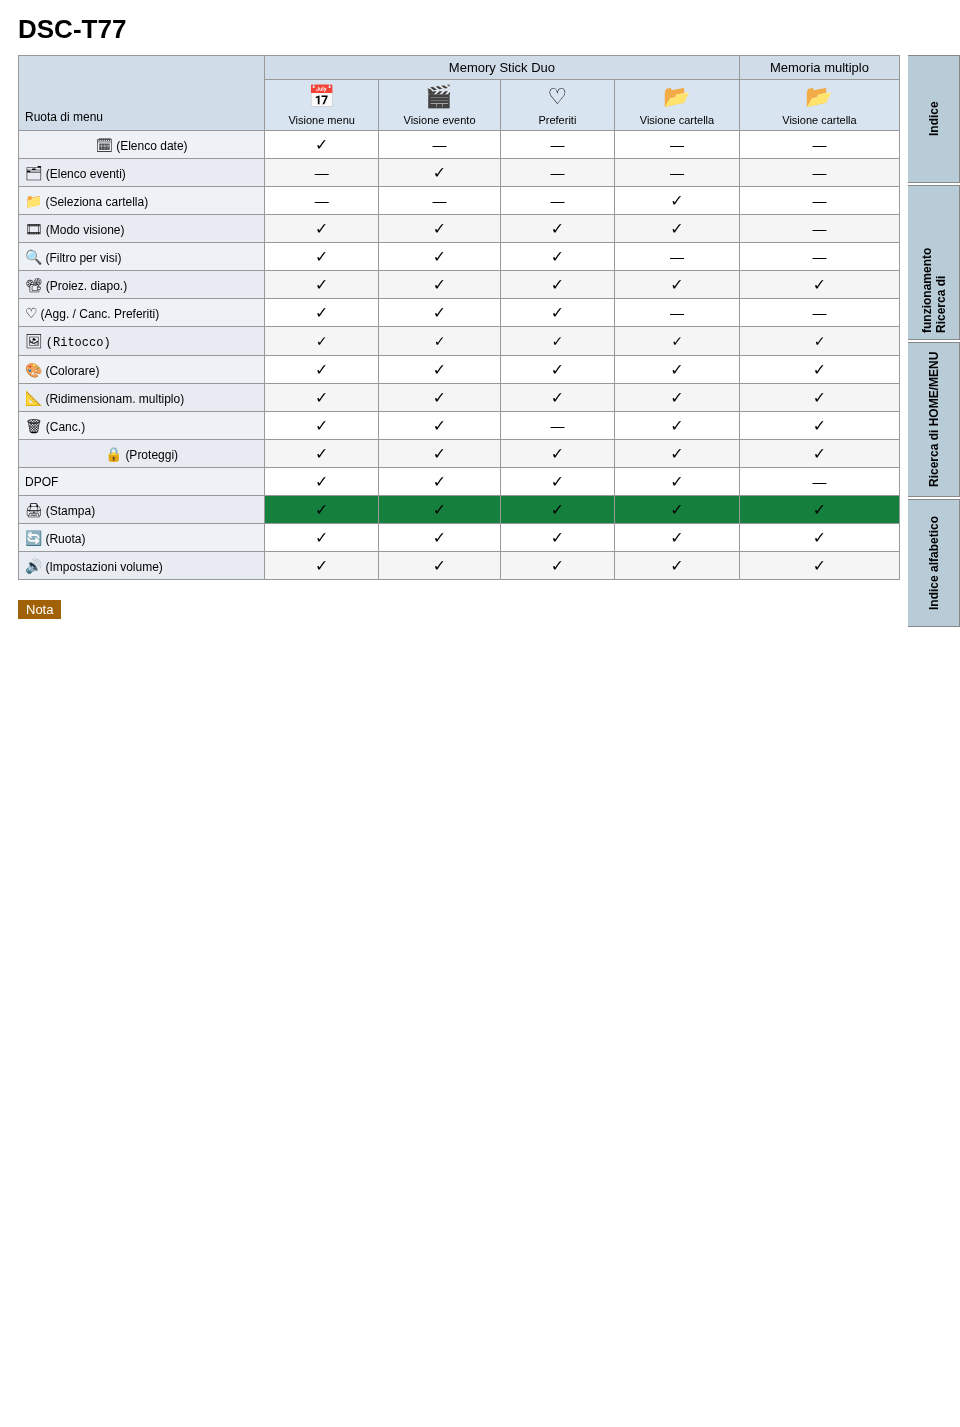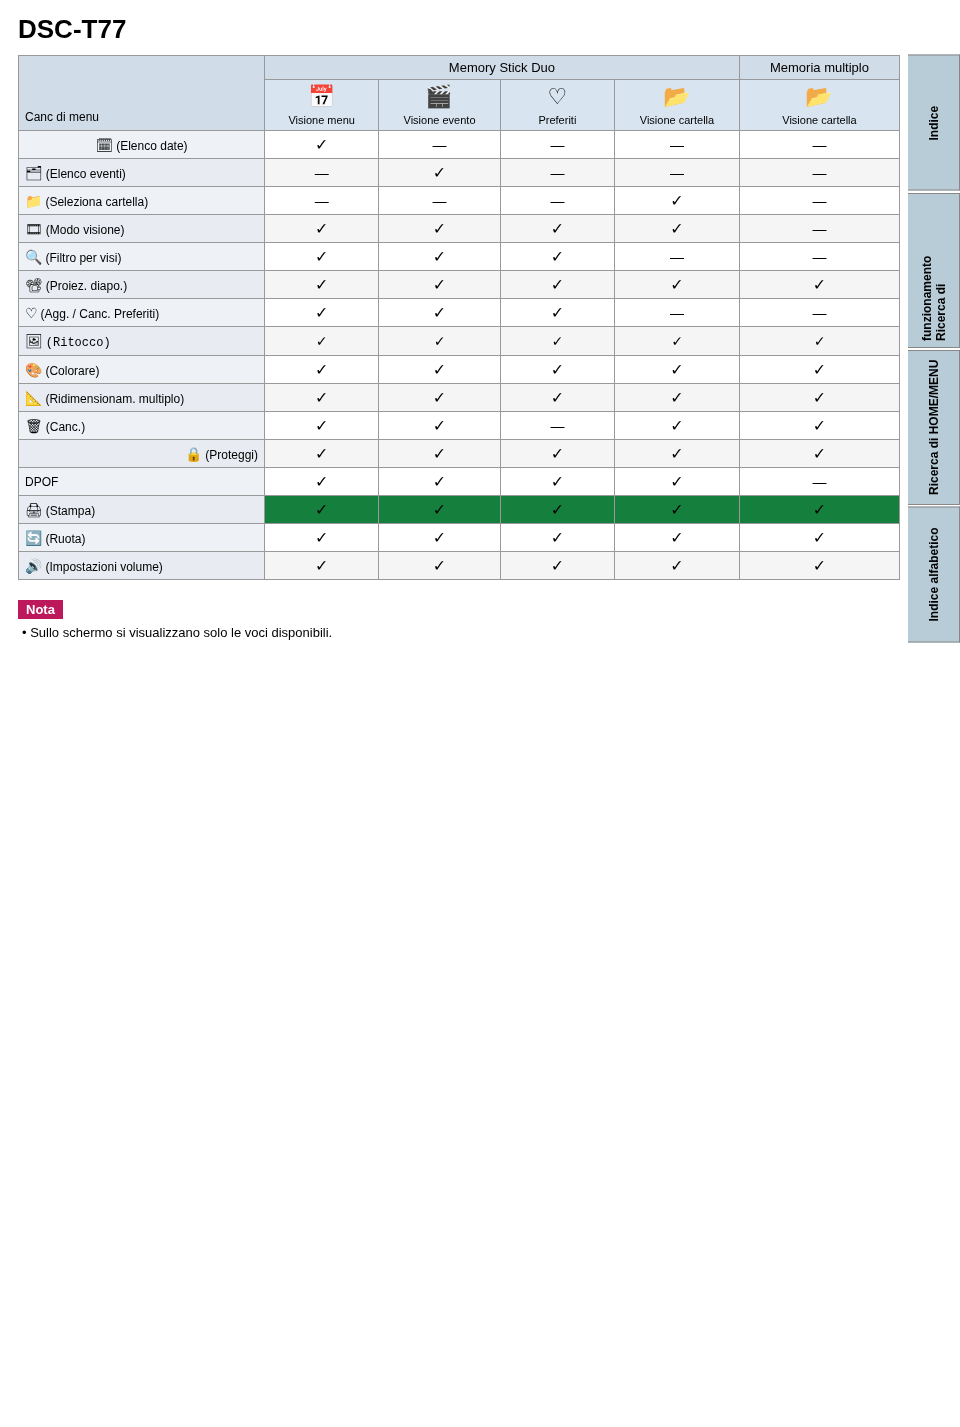--- a/index.html
+++ b/index.html
@@ -42,23 +42,23 @@
       font-size: 11px;
       background: #d0dce8;
     }
 
     .nota-box {
       margin-top: 16px;
       padding: 4px 0;
     }
 
     .nota-label {
-      background: #be185d;
+      background: #a16207;
       color: #fff;
-      font-weight: bold;
+      font-weight: normal;
       padding: 2px 8px;
       display: inline-block;
       margin-bottom: 6px;
       font-size: 13px;
     }
 
     .nota-text {
       font-size: 13px;
       padding-left: 4px;
     }
@@ -107,21 +107,21 @@
 <div class="page-title">DSC-T77</div>
 
 <div style="display:flex; padding: 0 0 0 18px;">
 
   <div style="flex:1; padding-right: 8px;">
     <div class="table-container">
       <table>
         <thead>
 
           <tr>
-            <td rowspan="2" class="col-header" style="background:#d0dce8; min-width:150px; font-size:12px; vertical-align:bottom; text-align:left; padding:6px;">Canc di menu</td>
+            <td rowspan="2" class="col-header" style="background:#d0dce8; min-width:150px; font-size:12px; vertical-align:bottom; text-align:left; padding:6px;">Ruota di menu</td>
             <td colspan="4" class="memory-header" style="font-size:13px; font-weight:normal;">Memory Stick Duo</td>
             <td class="memory-header" style="font-size:13px; font-weight:normal;">Memoria multiplo</td>
           </tr>
 
           <tr class="subheader">
 
             <td class="col-header" style="min-width:80px;">
               <div style="font-size:22px; margin-bottom:4px;">📅</div>
               <div>Visione menu</div>
             </td>
@@ -231,21 +231,21 @@
             </tr>
             <tr>
               <td class="menu-item-cell" style="text-align: left; background: rgb(238, 242, 247); padding: 5px 6px;"><span style="font-size:14px; margin-right:3px;">🗑</span>(Canc.)</td>
               <td style="color: rgb(0, 0, 0); font-size: 16px;">✓</td>
               <td style="color: rgb(0, 0, 0); font-size: 16px;">✓</td>
               <td style="font-size: 14px;">—</td>
               <td style="color: rgb(0, 0, 0); font-size: 16px;">✓</td>
               <td style="color: rgb(0, 0, 0); font-size: 16px;">✓</td>
             </tr>
             <tr style="background: rgb(245, 245, 245);">
-              <td class="menu-item-cell" style="text-align: right; background: rgb(232, 236, 242); padding: 5px 6px;"><span style="font-size:14px; margin-right:3px;">🔒</span>(Proteggi)</td>
+              <td class="menu-item-cell" style="text-align: center; background: rgb(232, 236, 242); padding: 5px 6px;"><span style="font-size:14px; margin-right:3px;">🔒</span>(Proteggi)</td>
               <td style="color: rgb(0, 0, 0); font-size: 16px;">✓</td>
               <td style="color: rgb(0, 0, 0); font-size: 16px;">✓</td>
               <td style="color: rgb(0, 0, 0); font-size: 16px;">✓</td>
               <td style="color: rgb(0, 0, 0); font-size: 16px;">✓</td>
               <td style="color: rgb(0, 0, 0); font-size: 16px;">✓</td>
             </tr>
             <tr>
               <td class="menu-item-cell" style="text-align: left; background: rgb(238, 242, 247); padding: 5px 6px;">DPOF</td>
               <td style="color: rgb(0, 0, 0); font-size: 16px;">✓</td>
               <td style="color: rgb(0, 0, 0); font-size: 16px;">✓</td>
@@ -276,21 +276,20 @@
               <td style="color: rgb(0, 0, 0); font-size: 16px;">✓</td>
               <td style="color: rgb(0, 0, 0); font-size: 16px;">✓</td>
               <td style="color: rgb(0, 0, 0); font-size: 16px;">✓</td>
             </tr>
           </tbody>
       </table>
     </div>
 
     <div class="nota-box">
       <div class="nota-label">Nota</div>
-      <div class="nota-text">• Sullo schermo si visualizzano solo le voci disponibili.</div>
     </div>
 
   </div>
 
   <div style="width:52px; display:flex; flex-direction:column; min-height:560px;">
     <div class="tab-item tab-indice" style="min-height:70px; background:#b8ccd8; border:1px solid #888; border-right:none; margin-bottom:2px; font-size:12px; font-weight:bold; writing-mode:vertical-lr; transform:rotate(180deg); display:flex; align-items:center; justify-content:center; padding:6px 3px; cursor:pointer;">Indice</div>
     <div class="tab-item tab-ricerca-fz" style="min-height:155px; background:#b8ccd8; border:1px solid #888; border-right:none; margin-bottom:2px; font-size:12px; font-weight:bold; writing-mode:vertical-lr; transform:rotate(180deg); display:flex; align-items:center; justify-content:center; padding:6px 3px; cursor:pointer;">Ricerca di funzionamento</div>
     <div class="tab-item tab-home-menu" style="min-height:155px; background:#b8ccd8; border:1px solid #888; border-right:none; margin-bottom:2px; font-size:12px; font-weight:bold; writing-mode:vertical-lr; transform:rotate(180deg); display:flex; align-items:center; justify-content:center; padding:6px 3px; cursor:pointer;">Ricerca di HOME/MENU</div>
     <div class="tab-item tab-indice-alfa" style="min-height:120px; background:#b8ccd8; border:1px solid #888; border-right:none; margin-bottom:2px; font-size:12px; font-weight:bold; writing-mode:vertical-lr; transform:rotate(180deg); display:flex; align-items:center; justify-content:center; padding:6px 3px; cursor:pointer;">Indice alfabetico</div>
   </div>

